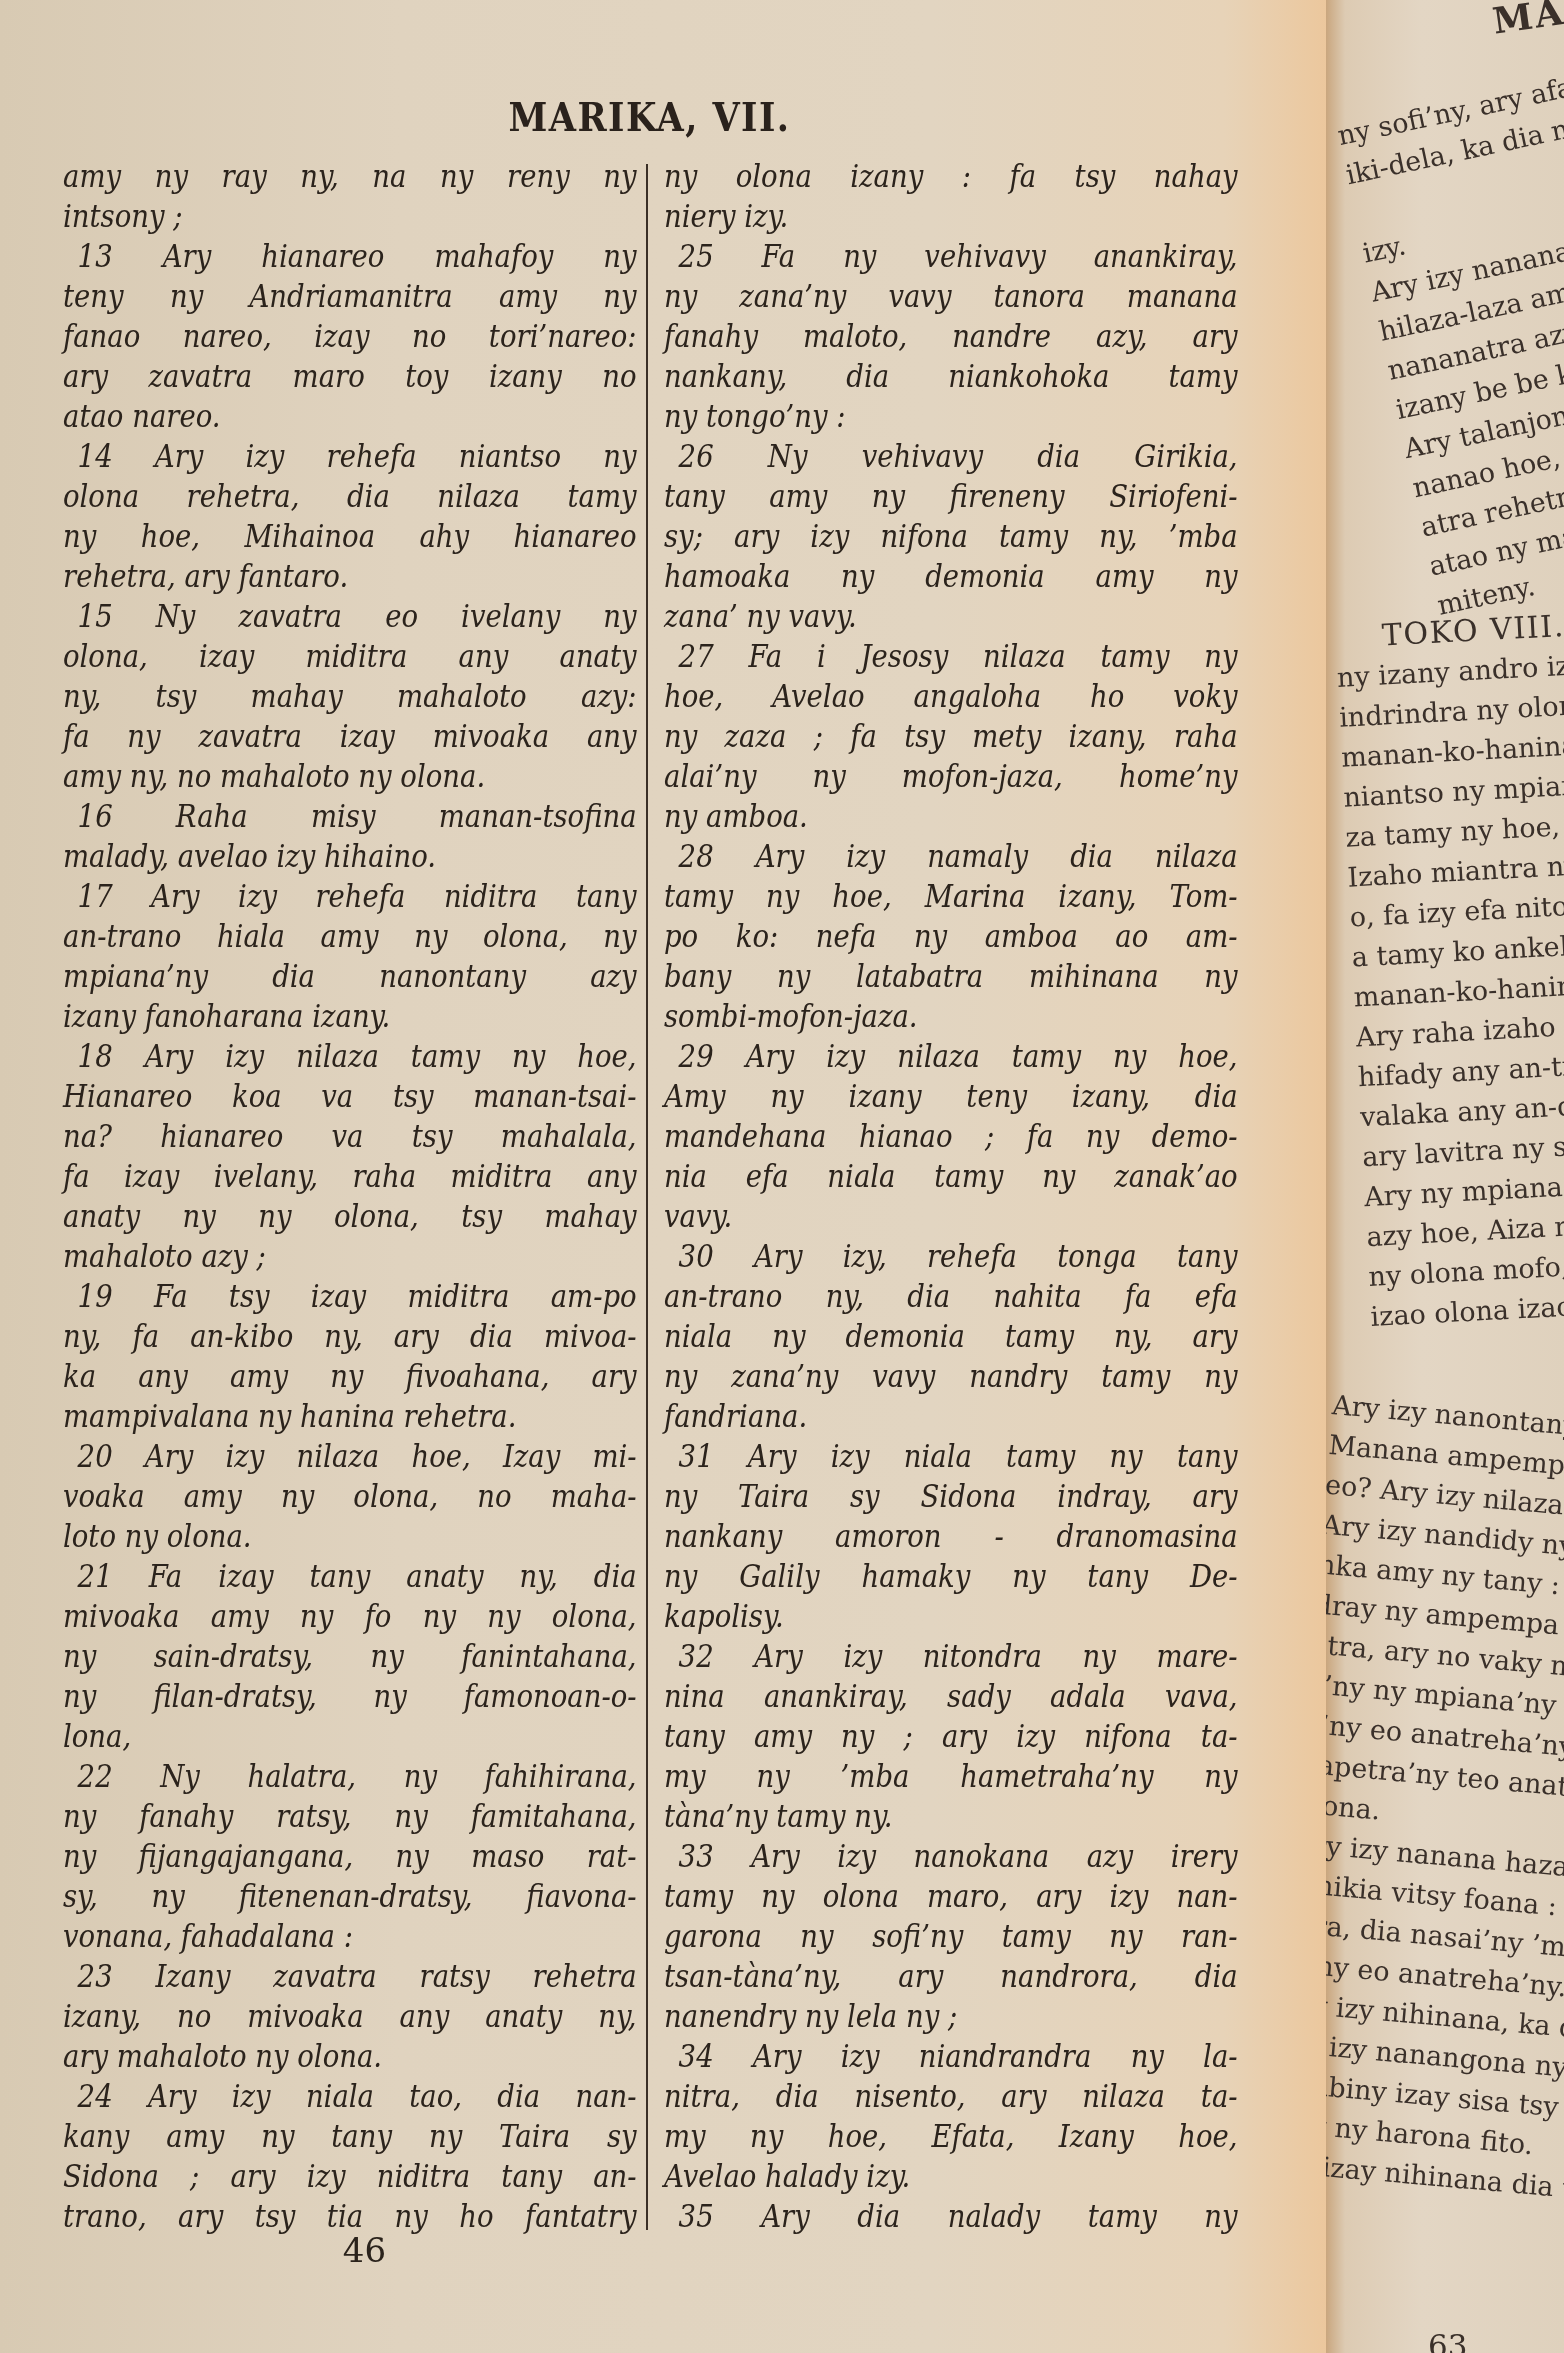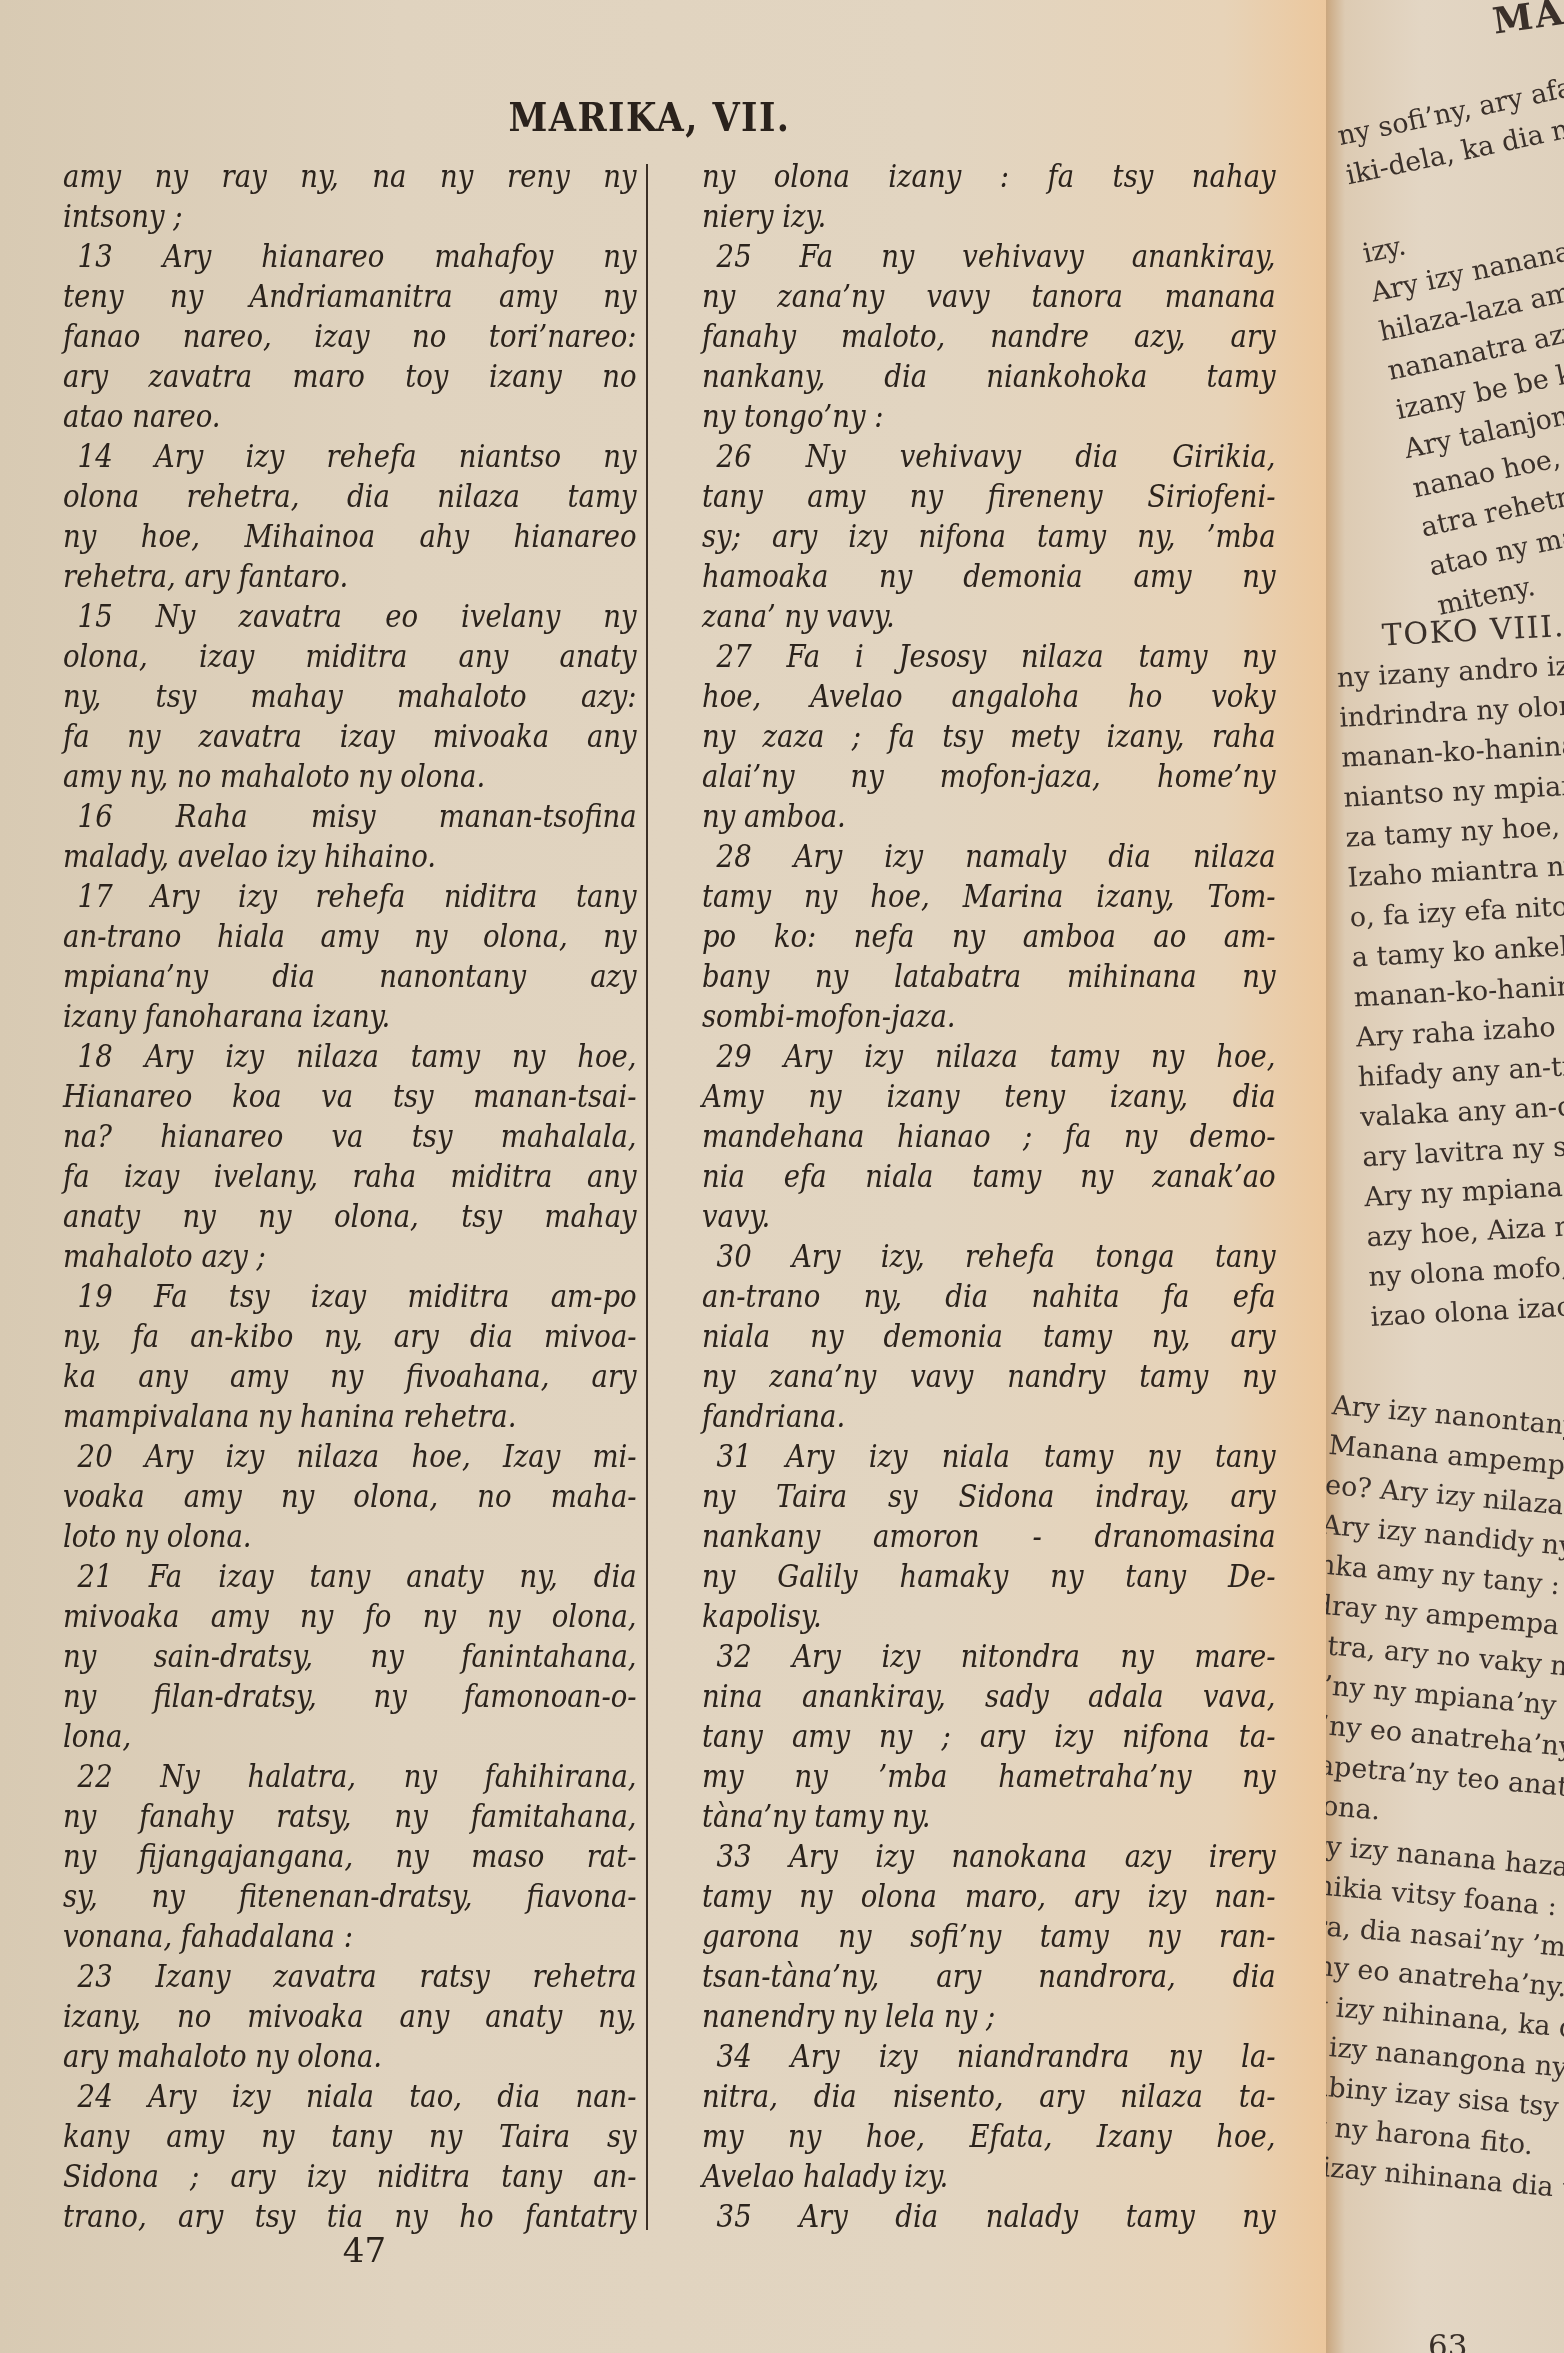--- a/index.html
+++ b/index.html
@@ -15,21 +15,21 @@
     position: absolute; left: 0; width: 1299px; top: 94px; text-align: center;
     font-family: "DejaVu Serif", serif; font-size: 39px; letter-spacing: 1.6px;
     color: #2a221c; font-weight: bold; transform: scaleX(0.9);
   }
   .column {
     position: absolute; top: 156px; width: 575px;
     font-family: "DejaVu Serif", serif; font-size: 32px; line-height: 40px;
     color: #2b231c; transform-origin: left top; font-style: italic;
   }
   .col-left { left: 63px; }
-  .col-right { left: 664px; margin-left: 38px; }
+  .col-right { left: 664px; }
   .line { display: block; white-space: nowrap; text-align: justify; text-align-last: justify; transform: scaleX(0.86); transform-origin: left center; width: 116%; }
   .line.last { text-align-last: left; }
   .line.indent { padding-left: 17px; box-sizing: border-box; }
   .col-divider {
     position: absolute; left: 646px; top: 164px; width: 2.3px; height: 2066px; background: #3a2f26;
   }
   .folio {
     position: absolute; left: 333px; top: 2230px; width: 63px; text-align: center;
     font-family: "DejaVu Serif", serif; font-size: 34px; color: #2b231c;
   }
@@ -161,21 +161,21 @@
       <span class="line">tamy ny olona maro, ary izy nan-</span>
       <span class="line">garona ny sofi’ny tamy ny ran-</span>
       <span class="line">tsan-tàna’ny, ary nandrora, dia</span>
       <span class="line last">nanendry ny lela ny ;</span>
       <span class="line indent">34 Ary izy niandrandra ny la-</span>
       <span class="line">nitra, dia nisento, ary nilaza ta-</span>
       <span class="line">my ny hoe, Efata, Izany hoe,</span>
       <span class="line last">Avelao halady izy.</span>
       <span class="line indent">35 Ary dia nalady tamy ny</span>
     </div>
-  <div class="folio">47</div>
+  <div class="folio">46</div>
 </div>
 
 <div class="page-right">
   <div class="right-inner">
     <div class="right-head">MA</div>
     <div class="right-block rb1" id="rb1">
         <span class="rl">ny sofi’ny, ary afaka</span>
         <span class="rl">iki-dela, ka dia nahay</span>
         <span class="rl">&nbsp;</span>
         <span class="rl">izy.</span>

